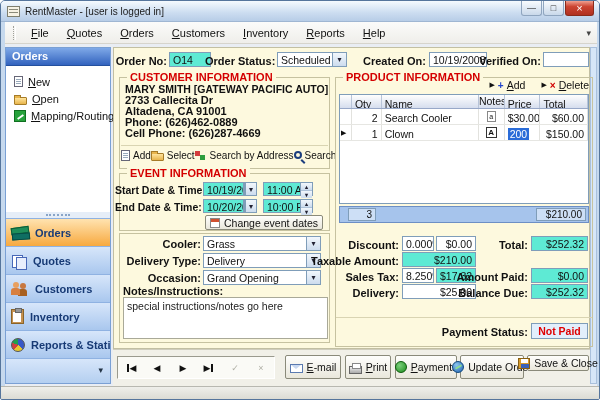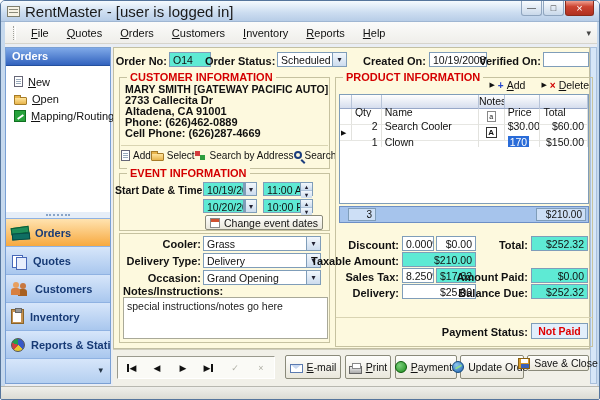--- a/index.html
+++ b/index.html
@@ -4,21 +4,21 @@
 <style>
 *{box-sizing:border-box}
 html,body{margin:0;padding:0;background:#fff}
 body{font-family:"Liberation Sans",sans-serif;font-size:11px;color:#111}
 u{text-decoration:underline}
 .window{position:relative;width:600px;height:400px;background:#C6D9EE;border:1px solid #55759C;border-radius:5px 5px 2px 2px;overflow:hidden}
 
 .titlebar{position:absolute;left:0;top:0;width:100%;height:21px;background:linear-gradient(#F5FAFE,#CBDCF0 60%,#B7CDE7);border-bottom:1px solid #9FB6D2;display:flex;align-items:center;padding:0 6px}
 .app-icon{width:13px;height:11px;background:#F6F2E4;border:1px solid #7E7E6E;margin-right:5px;position:relative;flex:0 0 auto}
 .app-icon::before{content:"";position:absolute;left:1px;top:2px;width:9px;height:1px;background:#8A8A7A;box-shadow:0 3px 0 #8A8A7A}
-.title-text{font-size:15px;color:#1A1A1A;white-space:nowrap}
+.title-text{font-size:10px;color:#1A1A1A;white-space:nowrap}
 .winbtns{position:absolute;right:5px;top:0;display:flex}
 .wb{width:21px;height:15px;display:flex;align-items:center;justify-content:center;font-size:9px;border:1px solid #8FA5BF;border-top:none;background:linear-gradient(#F8FBFE,#C9D8EA);color:#333;border-radius:0 0 3px 3px;margin-left:1px}
 .wb.close{width:29px;background:linear-gradient(#F0A090,#CC4431 40%,#B03020);color:#fff;border-color:#8A2A1A;font-size:11px}
 
 .menubar{position:absolute;left:4px;top:21px;width:592px;height:22px;background:linear-gradient(#FBFBFA,#EFEEEA);border-bottom:1px solid #D6D4CC;display:flex;align-items:center;padding-left:8px}
 .menu-grip{width:3px;height:14px;border-left:1px dotted #A0A09A;border-right:1px solid #fff;margin-right:6px}
 .menu-item{padding:3px 9px;white-space:nowrap}
 .menu-overflow{position:absolute;right:6px;font-size:9px;color:#444}
 .content-bg{position:absolute;left:4px;top:43px;width:592px;height:342px;background:#E9EDF3}
 
@@ -58,21 +58,21 @@
 .btn{position:absolute;background:linear-gradient(#FEFEFC,#E9E7DB);border:1px solid #8A8A7A;border-radius:2px;display:flex;align-items:center;justify-content:center;gap:4px;font-size:10.5px;white-space:nowrap}
 .notes{position:absolute;left:122px;top:296px;width:205px;height:42px;background:#fff;border:1px solid #A9A998;font-size:10.5px;padding:2px 3px;color:#222}
 
 .addbar{position:absolute;left:430px;top:78px;width:158px;display:flex;justify-content:flex-end;gap:16px;font-size:10.5px;align-items:center}
 .tri{font-size:7px}
 .plus{color:#2244CC;font-weight:bold;font-size:10px}
 .delx{color:#D00000;font-weight:bold;font-size:10px}
 .grid{position:absolute;left:338px;top:93px;width:250px;height:110px;border:1px solid #7F9DB9;background:#fff;font-size:10.5px}
 .grow{display:flex;height:16px;border-bottom:1px solid #E6E6E2}
 .ghead{display:flex;height:14px;background:linear-gradient(#FEFEFE,#D6DEEE);border-bottom:1px solid #98A8C8}
-.gc{border-right:1px solid #E2E2DE;padding:11px 3px;overflow:hidden;white-space:nowrap}
+.gc{border-right:1px solid #E2E2DE;padding:3px 3px;overflow:hidden;white-space:nowrap}
 .ghead .gc{border-right:1px solid #B8C4D8}
 .w-sel{width:12px;padding:1px 1px}
 .w-qty{width:30px}.w-name{width:98px}.w-notes{width:26px;text-align:center;padding:0}.w-price{width:36px}.w-total{width:48px}
 .gnum{text-align:right}
 .rowmark{font-size:7px;line-height:13px}
 .sel-text{background:#2A6CD8;color:#fff;padding:0 2px}
 .ic-note{width:9px;height:11px;border:1px solid #888;background:#fff;font-size:7px;line-height:9px;text-align:center;display:inline-block;margin-top:1px}
 .ic-noteA{width:11px;height:11px;border:1px solid #333;background:#fff;font-weight:bold;font-size:8px;line-height:10px;text-align:center;display:inline-block;margin-top:1px}
 .gsum{position:absolute;left:338px;top:205px;width:250px;height:17px;background:#A6C4EC;border:1px solid #6D8FC4}
 .gsum .box{position:absolute;top:1px;height:13px;background:#CDDFF6;border:1px solid #7F9DB9;font-size:10px;padding:0 3px;line-height:11px}
@@ -240,20 +240,21 @@
   <span class="lbl r" style="left:114px;top:183px;width:85px;font-size:10.5px">Start Date &amp; Time:</span>
   <span class="field blue" style="left:202px;top:181px;width:41px;height:14px">10/19/2008</span>
   <span class="combo" style="left:243px;top:181px;width:13px;height:14px">
       <span class="cbtn" style="width:12px">▾</span>
     </span>
   <span class="field blue" style="left:262px;top:181px;width:38px;height:14px">11:00 AM</span>
   <span class="spin" style="left:300px;top:181px;height:14px">
       <b>▴</b>
       <b>▾</b>
     </span>
+  <span class="lbl r" style="left:114px;top:200px;width:85px;font-size:10.5px">End Date &amp; Time:</span>
   <span class="field blue" style="left:202px;top:198px;width:41px;height:14px">10/20/2008</span>
   <span class="combo" style="left:243px;top:198px;width:13px;height:14px">
       <span class="cbtn" style="width:12px">▾</span>
     </span>
   <span class="field blue" style="left:262px;top:198px;width:38px;height:14px">10:00 PM</span>
   <span class="spin" style="left:300px;top:198px;height:14px">
       <b>▴</b>
       <b>▾</b>
     </span>
   <div class="btn" style="left:204px;top:214px;width:118px;height:15px">
@@ -309,21 +310,21 @@
       <span class="gc w-name">Search Cooler</span>
       <span class="gc w-notes"><span class="ic-note">a</span></span>
       <span class="gc w-price gnum">$30.00</span>
       <span class="gc w-total gnum">$60.00</span>
     </div>
     <div class="grow">
       <span class="gc w-sel rowmark">▶</span>
       <span class="gc w-qty gnum">1</span>
       <span class="gc w-name">Clown</span>
       <span class="gc w-notes"><span class="ic-noteA">A</span></span>
-      <span class="gc w-price"><span class="sel-text">170</span></span>
+      <span class="gc w-price"><span class="sel-text">200</span></span>
       <span class="gc w-total gnum">$150.00</span>
     </div>
   </div>
   <div class="gsum">
     <span class="box" style="left:8px;width:28px;text-align:right">3</span>
     <span class="box" style="right:2px;width:50px;text-align:right">$210.00</span>
   </div>
 
   <span class="lbl r" style="left:330px;top:238px;width:68px">Discount:</span>
   <span class="field num" style="left:401px;top:235px;width:32px">0.000%</span>

